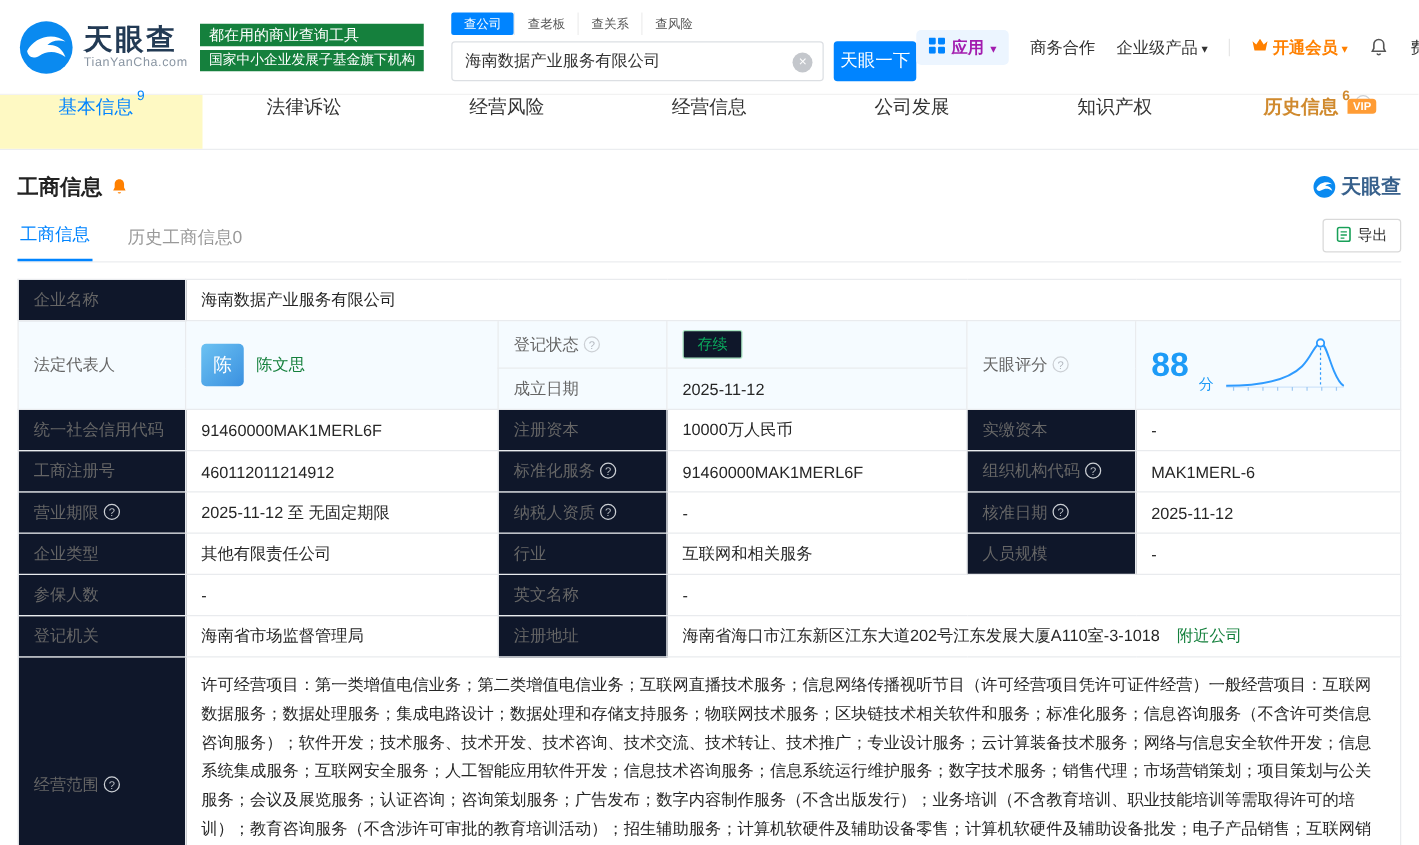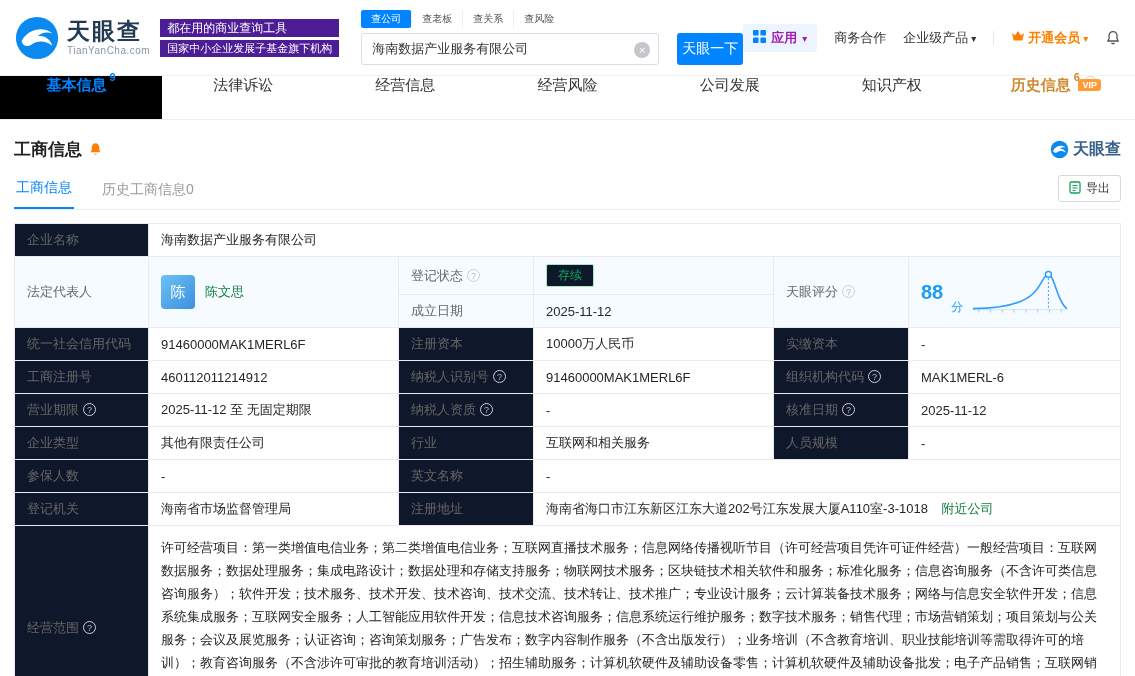--- a/index.html
+++ b/index.html
@@ -6,46 +6,46 @@
   html,body{width:1135px;height:676px;overflow:hidden;background:#fff;
     font-family:"Liberation Sans","DejaVu Sans",sans-serif;color:#333;font-size:13px}
 
   
   .topbar{display:flex;align-items:center;height:75px;padding:0 14px;background:#fff}
   .logo{display:flex;align-items:center;gap:7px;cursor:pointer}
   .logo-mark{width:46px;height:46px;flex:0 0 auto}
   .logo-cn{font-size:23px;font-weight:bold;color:#223a54;letter-spacing:2px;line-height:1.1}
   .logo-en{font-size:10px;color:#8a96a3;letter-spacing:.5px}
   .slogan{margin-left:10px;font-size:12px;color:#fff;line-height:1}
-  .slogan div{background:#4c1d95;padding:3px 7px;white-space:nowrap}
+  .slogan div{background:#15803d;padding:3px 7px;white-space:nowrap}
   .slogan .l2{margin-top:3px;font-size:11px}
 
   .search{margin-left:22px}
   .search-tabs{display:flex;align-items:flex-start;font-size:10px;color:#555;margin-bottom:5px}
   .search-tab{padding:2px 10px;cursor:pointer;border-left:1px solid #eee}
   .search-tab:first-child{border-left:none}
   .search-tab.active{background:#0084ff;color:#fff;border-radius:2px;border-left:none}
   .search-row{display:flex;align-items:center}
   .search-box{position:relative;width:298px;height:32px;border:1px solid #dcdfe3;border-radius:3px;background:#fff}
   .search-input{border:0;outline:none;width:100%;height:100%;padding:0 32px 0 10px;font-size:13px;color:#333;background:transparent;font-family:inherit}
   .clear-icon{position:absolute;right:8px;top:8px;width:16px;height:16px;border-radius:50%;background:#c4c7cc;color:#fff;font-size:11px;line-height:16px;text-align:center;cursor:pointer}
   .clear-icon::after{content:"\00d7"}
-  .search-btn{margin-left:18px;width:66px;height:32px;background:#0084ff;color:#fff;border:0;border-radius:3px;font-size:14px;cursor:pointer;font-family:Liberation Sans, sans-serif}
+  .search-btn{margin-left:8px;width:66px;height:32px;background:#0084ff;color:#fff;border:0;border-radius:3px;font-size:14px;cursor:pointer;font-family:Liberation Sans, sans-serif}
 
   .topmenu{margin-left:auto;display:flex;align-items:center;gap:17px;font-size:13px;color:#333;white-space:nowrap}
   .apps{display:flex;align-items:center;gap:5px;background:#ecf5ff;color:#a21caf;padding:5px 10px;border-radius:4px;font-weight:bold;cursor:pointer}
   .menu-item{cursor:pointer;display:flex;align-items:center;gap:3px}
   .vip-entry{color:#ff8000;font-weight:bold}
   .caret::after{content:"\25BE";font-size:10px}
   .divider{width:1px;height:14px;background:#e6e6e6}
 
   
   .nav{display:flex;height:45px;border-top:1px solid #f2f2f2;border-bottom:1px solid #ebedf0;align-items:stretch}
   .nav-tab{flex:1;display:flex;align-items:flex-start;justify-content:center;font-size:15px;color:#333;cursor:pointer;position:relative}
-  .nav-tab.active{background:#000000;color:#0084ff;font-weight:bold}
+  .nav-tab.active{background:#fef9c3;color:#0084ff;font-weight:normal}
   .count{font-size:11px;margin-left:3px;position:relative;top:-5px}
   .nav-tab.history{color:#d08a2e;font-weight:bold}
   .vip-badge{position:absolute;top:3px;right:34px;background:#ff9c35;color:#fff;font-size:9px;line-height:12px;padding:0 4px;border-radius:3px 3px 3px 0;font-weight:bold}
 
   
   .content{padding:0 14px}
   .section-head{display:flex;align-items:center;margin-top:18px}
   .section-title{font-size:17px;font-weight:bold;color:#222}
   .bell-btn{margin-left:6px;cursor:pointer;display:flex;align-items:center}
   .watermark{margin-left:auto;display:flex;align-items:center;gap:4px;color:#38618c;font-size:16px;font-weight:bold}
@@ -62,21 +62,21 @@
   .info td.lbl{background:#0f172a;color:#666}
   .info td.val{color:#262626}
   .info tr.hl td{background:#f5fbff}
   .q-icon{display:inline-block;width:13px;height:13px;border:1px solid #ccd0d5;border-radius:50%;color:#b4b9c0;font-size:9px;line-height:12px;text-align:center;margin-left:4px;vertical-align:1px;cursor:pointer}
   .q-icon::after{content:"?"}
   .link{color:#15803d;cursor:pointer;text-decoration:none}
   .rep-cell{display:flex;align-items:center;gap:10px}
   .avatar{width:34px;height:34px;border-radius:4px;background:linear-gradient(135deg,#6cc2f2,#3a90e0);color:#fff;font-size:15px;display:flex;align-items:center;justify-content:center;cursor:pointer}
   .status-badge{display:inline-block;padding:2px 11px;background:#0f172a;border:1px solid #abe6c3;color:#0bab5e;font-size:12px;border-radius:2px}
   .score-cell{display:flex;align-items:center;gap:8px}
-  .score-num{font-size:20px;font-weight:bold;color:#1d9bf7;line-height:1}
+  .score-num{font-size:27px;font-weight:bold;color:#1d9bf7;line-height:1}
   .score-unit{font-size:12px;color:#1d9bf7;align-self:flex-end;margin-bottom:4px}
   .scope-val{line-height:23px;padding-top:10px !important;padding-bottom:10px !important}
 </style>
 </head>
 <body>
 
 <header class="topbar">
   <div class="logo">
     <span class="logo-mark">
       <svg viewBox="0 0 48 48" width="46" height="46">
@@ -151,24 +151,24 @@
 
 <nav class="nav">
   <div class="nav-tab active">
     <span>基本信息</span>
     <span class="count" style="color:#0084ff">9</span>
   </div>
   <div class="nav-tab">
     <span>法律诉讼</span>
   </div>
   <div class="nav-tab">
+    <span>经营风险</span>
+  </div>
+  <div class="nav-tab">
     <span>经营信息</span>
-  </div>
-  <div class="nav-tab">
-    <span>经营风险</span>
   </div>
   <div class="nav-tab">
     <span>公司发展</span>
   </div>
   <div class="nav-tab">
     <span>知识产权</span>
   </div>
   <div class="nav-tab history">
     <span class="vip-badge">VIP</span>
     <span>历史信息</span>
@@ -285,21 +285,21 @@
       <td class="lbl">注册资本</td>
       <td class="val">10000万人民币</td>
       <td class="lbl">实缴资本</td>
       <td class="val">-</td>
     </tr>
 
     <tr>
       <td class="lbl">工商注册号</td>
       <td class="val">460112011214912</td>
       <td class="lbl">
-        <span>纳税人识别号</span><span class="q-icon"></span>
+        <span>标准化服务</span><span class="q-icon"></span>
       </td>
       <td class="val">91460000MAK1MERL6F</td>
       <td class="lbl">
         <span>组织机构代码</span><span class="q-icon"></span>
       </td>
       <td class="val">MAK1MERL-6</td>
     </tr>
 
     <tr>
       <td class="lbl">

